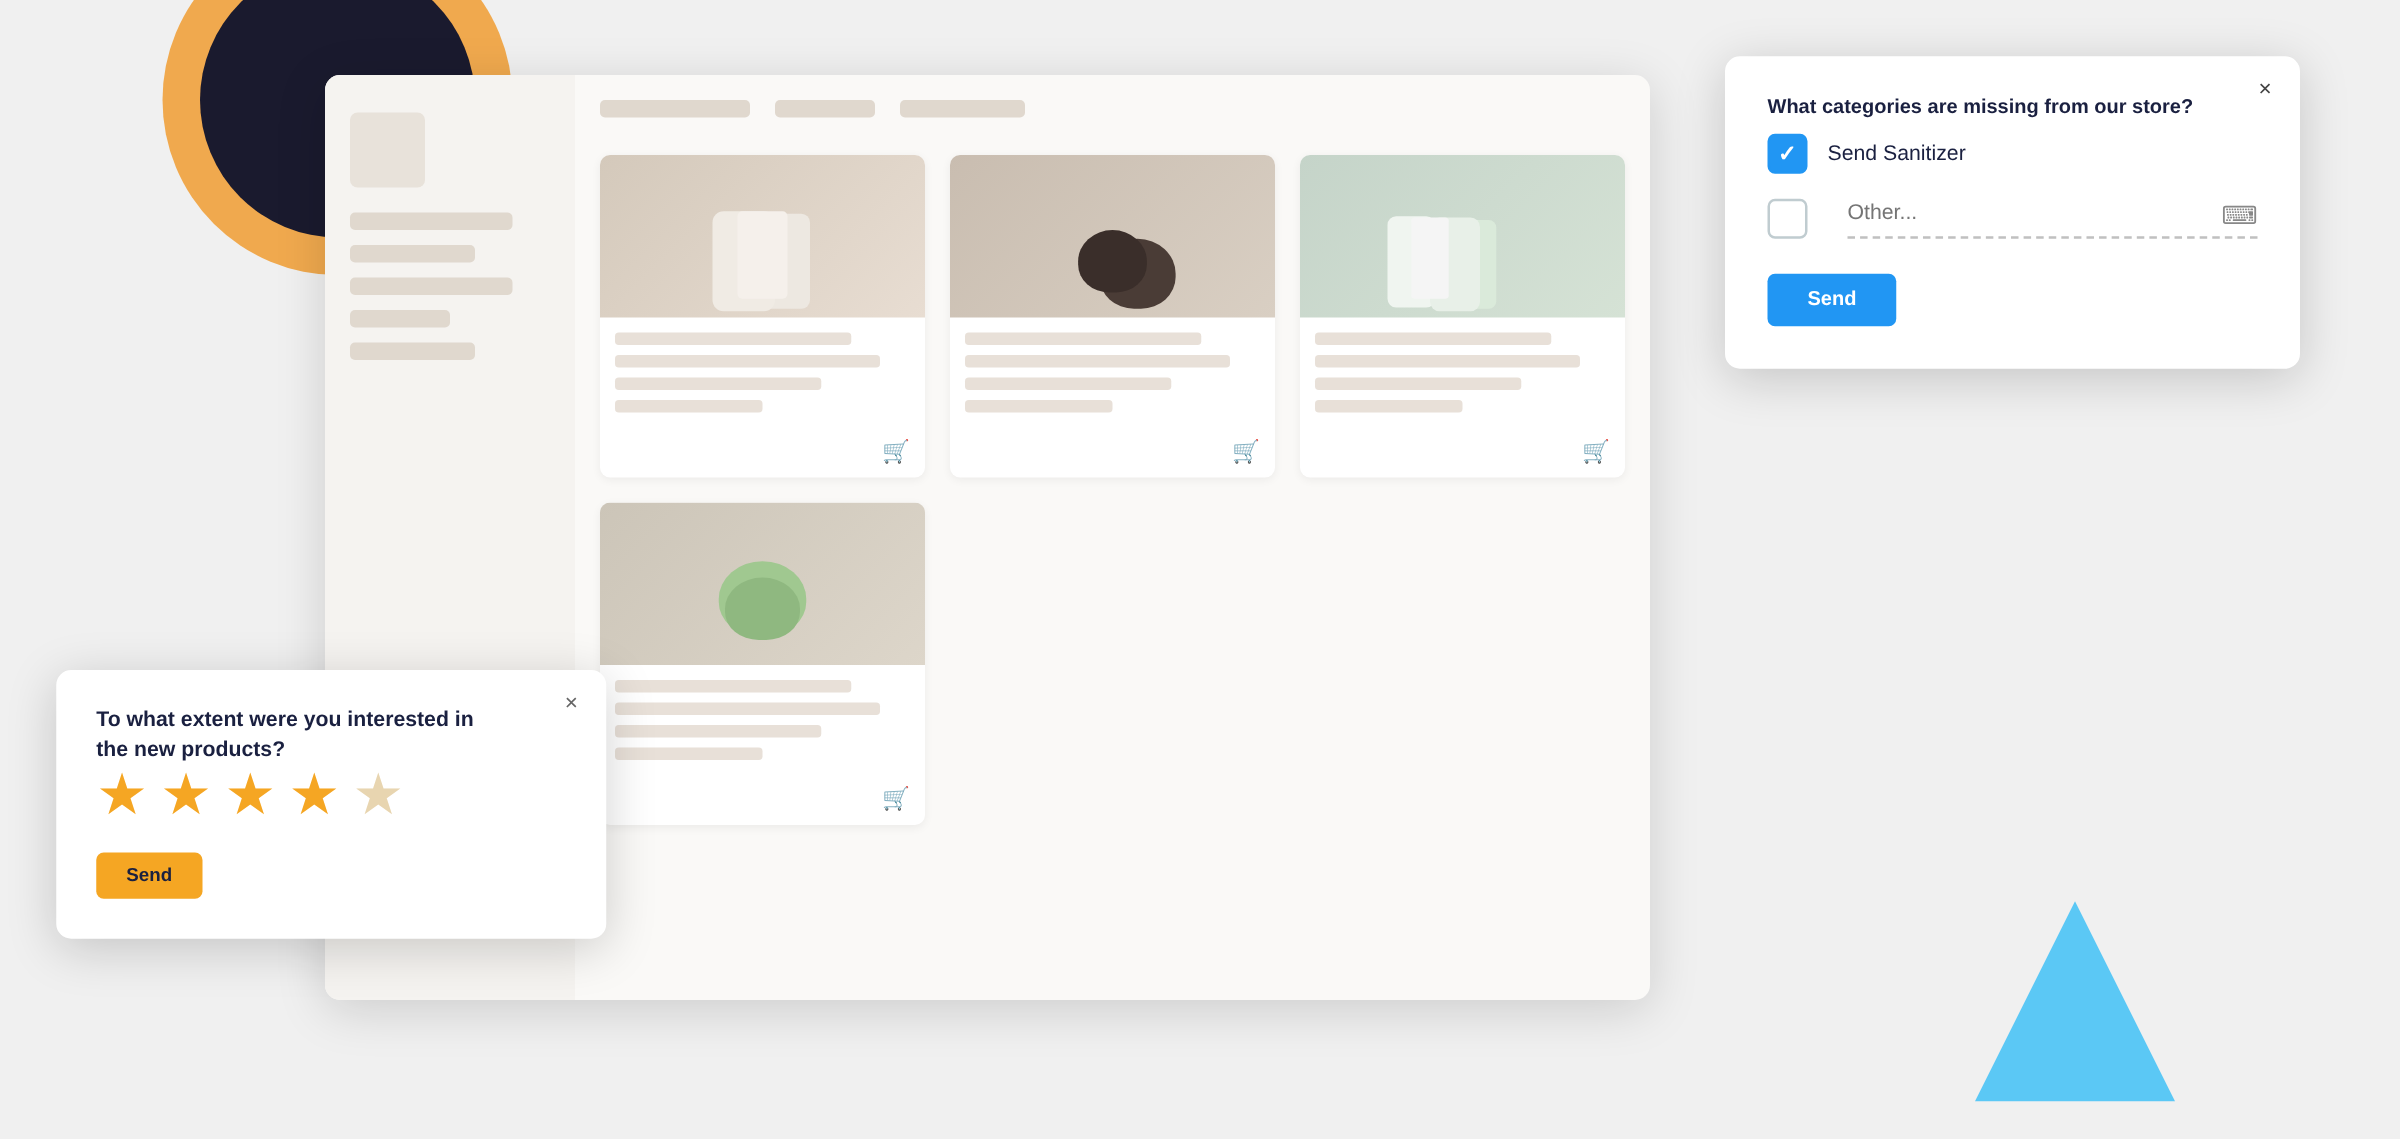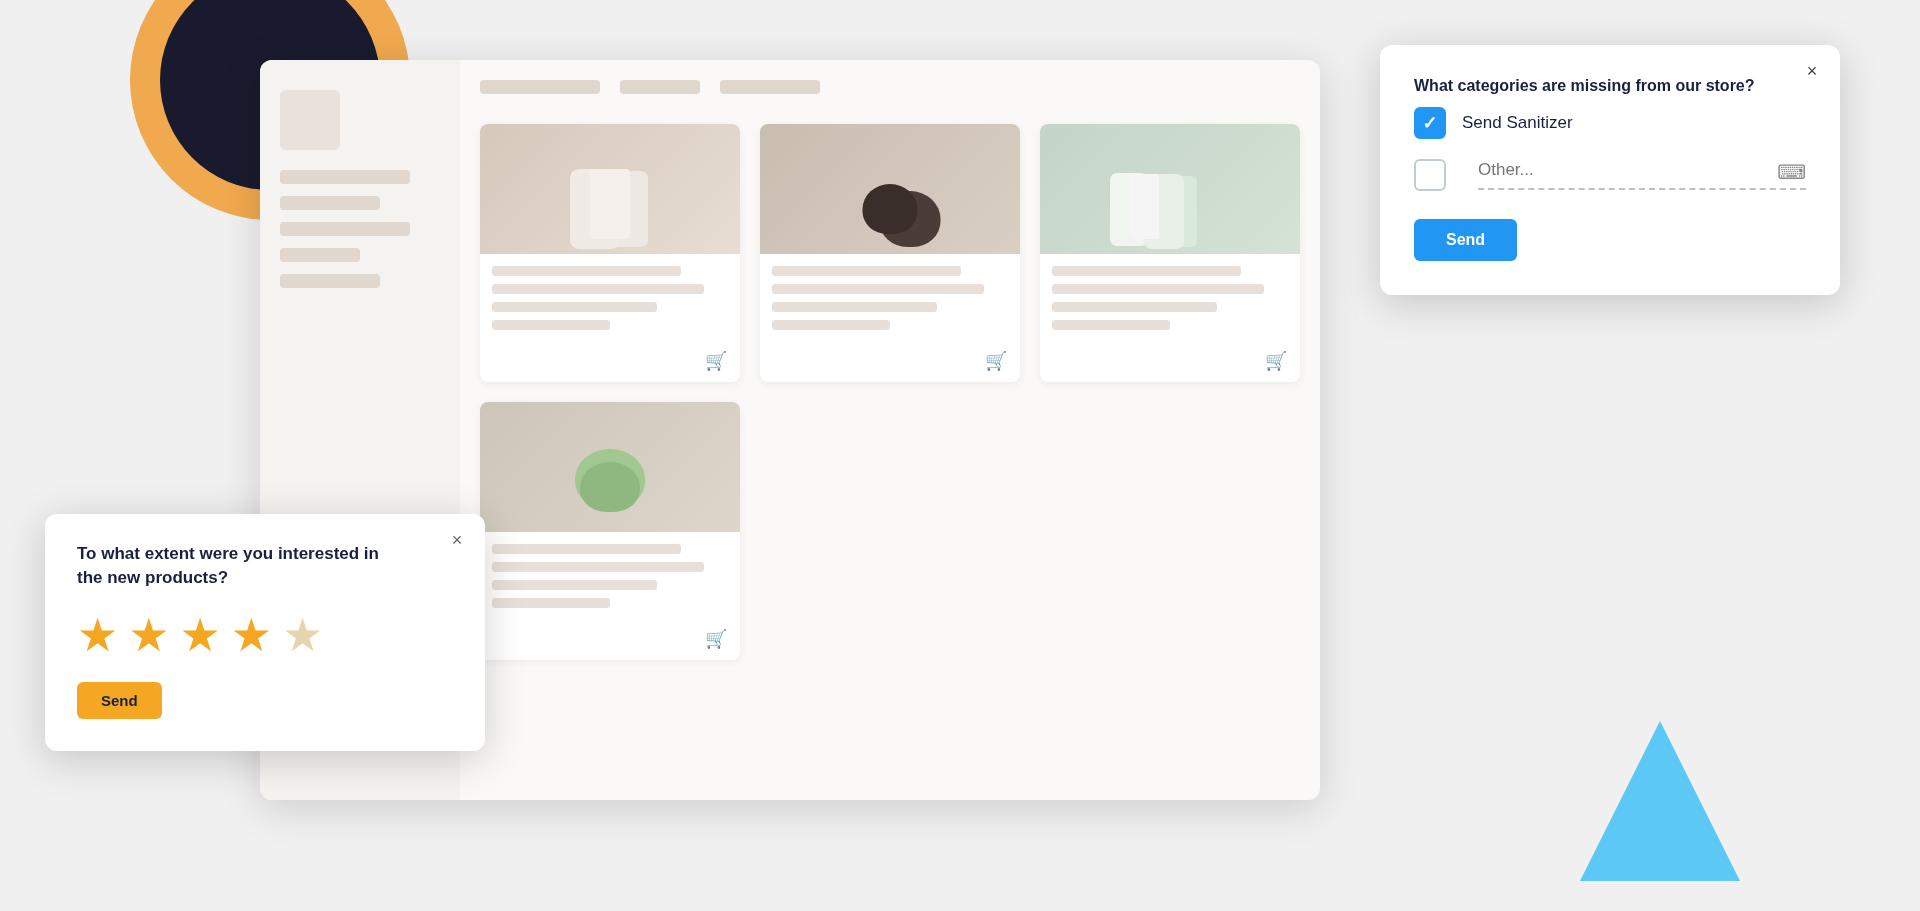--- a/index.html
+++ b/index.html
@@ -239,21 +239,20 @@
       color: #666;
       font-size: 18px;
       border: none;
       background: none;
     }
     .rating-question {
       font-size: 17px;
       font-weight: 700;
       color: #1a2040;
       line-height: 1.4;
-      margin-bottom: 22px;
       max-width: 320px;
     }
     .stars-row {
       display: flex;
       gap: 10px;
       margin-bottom: 24px;
     }
     .star {
       font-size: 46px;
       cursor: pointer;

